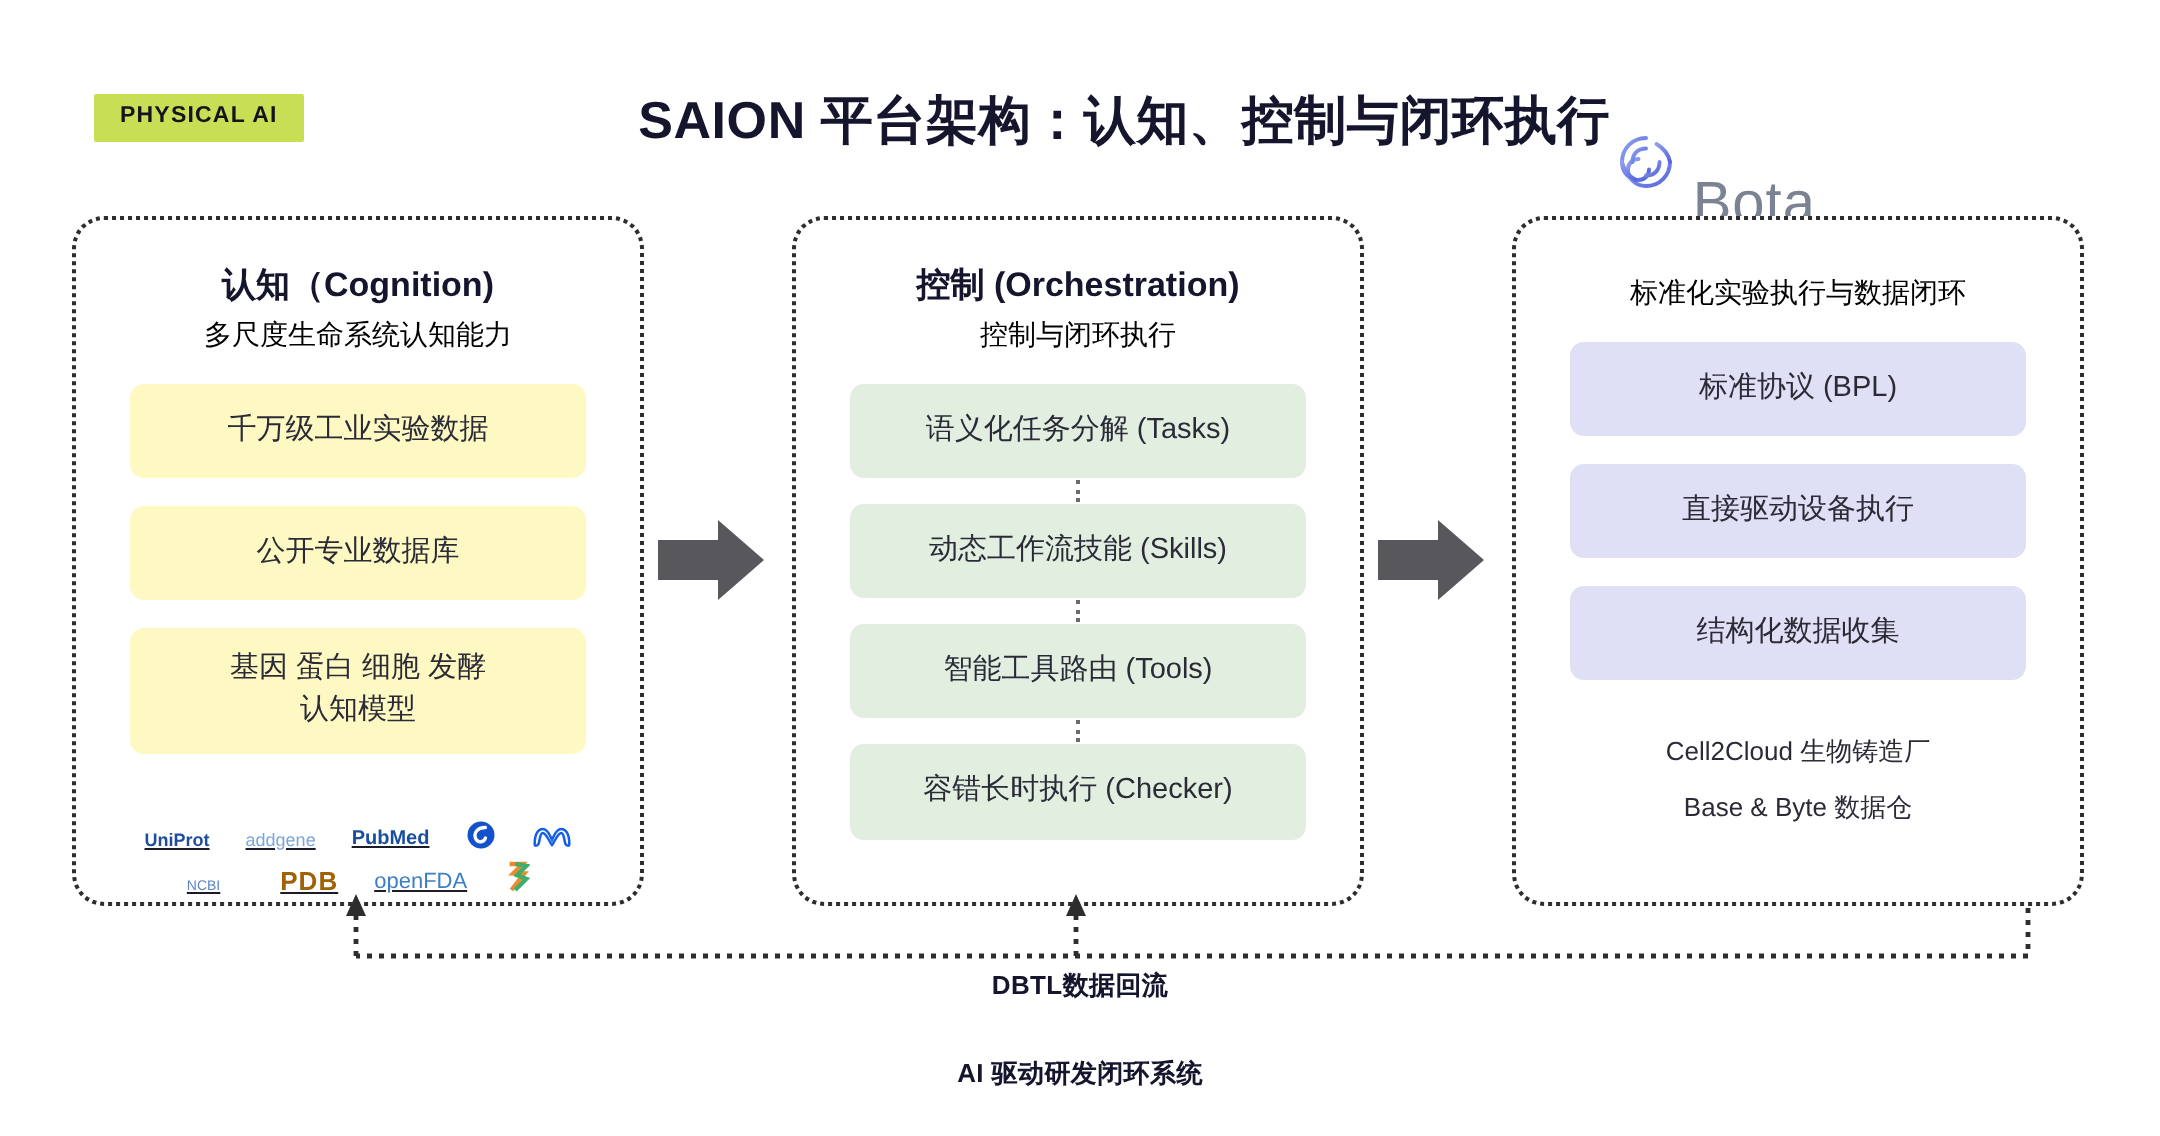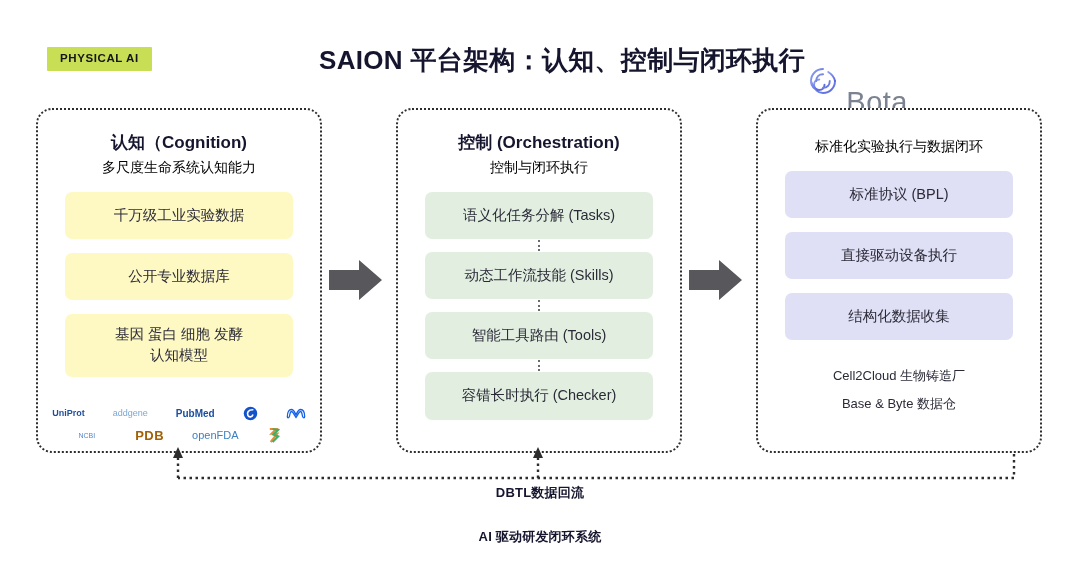--- a/index.html
+++ b/index.html
@@ -125,24 +125,25 @@
     height: 11px;
     border-left: 2px dotted #6a6a72;
   }
 
   
   .logo-wall {
     padding: 12px 22px 0 22px;
   }
   .logo-row {
     display: flex;
-    align-items: center;
+    align-items: flex-end;
     justify-content: center;
-    gap: 28px;
+    gap: 18px;
     height: 22px;
+    text-decoration: underline;
   }
   .logo {
     font-size: 10px;
     font-weight: bold;
     color: #2a6fc4;
     white-space: nowrap;
     line-height: 1;
     display: flex;
     align-items: center;
   }

